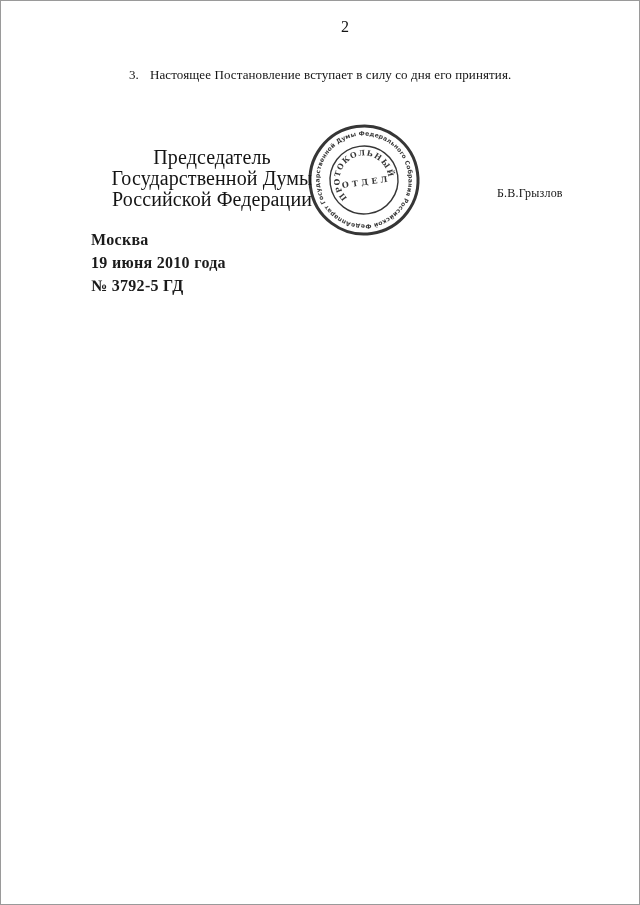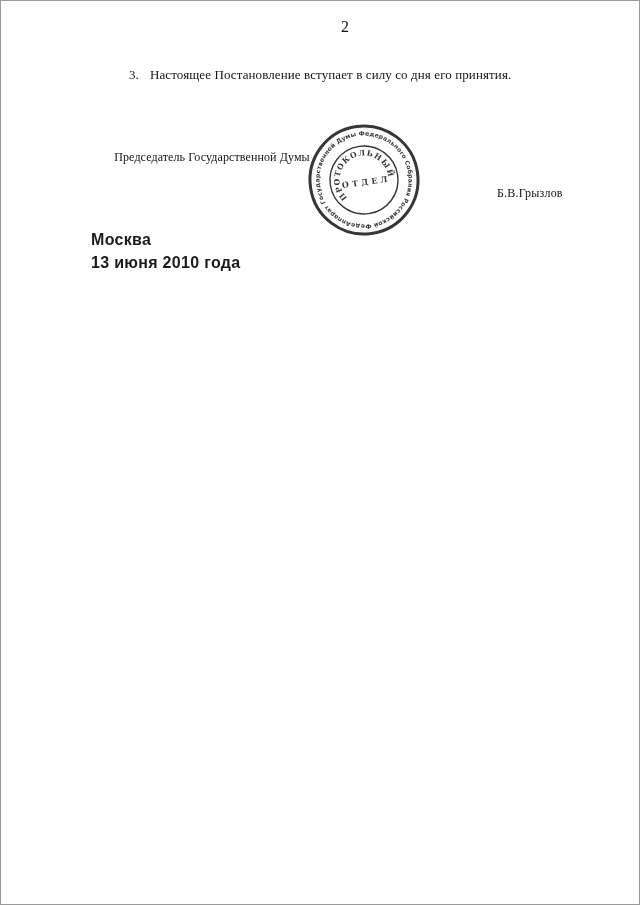--- a/index.html
+++ b/index.html
@@ -18,52 +18,53 @@
     position:absolute;top:17px;left:0;width:688px;
     text-align:center;font-size:16px;
   }
   .clause{
     position:absolute;left:128px;top:66px;width:470px;
     font-size:13px;letter-spacing:.1px;white-space:nowrap;
   }
   .clause .num{display:inline-block;margin-right:11px;}
   .sig-block{
     position:absolute;left:84px;top:146px;width:254px;
-    text-align:center;font-size:12px;line-height:21px;
+    text-align:center;font-size:20px;line-height:21px;
     letter-spacing:.1px;
   }
   .sig-name{
     position:absolute;left:496px;top:185px;
     font-size:12px;letter-spacing:.2px;
   }
   .stamp{
     position:absolute;left:293px;top:109px;width:140px;height:140px;
     transform:rotate(-8deg);
   }
   .issue-block{
     position:absolute;left:90px;top:227px;
-    font-family:Liberation Sans, sans-serif;
+    font-family:Liberation Serif, serif;
     font-weight:700;font-size:16px;line-height:23px;
     letter-spacing:.3px;color:#1b1b1b;
     white-space:nowrap;
   }
 </style>
 </head>
 <body>
 
 <div class="page">
 
   <div class="page-number">2</div>
 
   <div class="clause">
     <span class="num">3.</span><span>Настоящее Постановление вступает в силу со дня его принятия.</span>
   </div>
 
   <div class="sig-block">
     <div>Председатель Государственной Думы</div>
+    <div>Российской Федерации</div>
   </div>
 
   <div class="sig-name">Б.В.Грызлов</div>
 
   <svg class="stamp" viewBox="0 0 140 140" xmlns="http://www.w3.org/2000/svg">
     <g opacity="0.88" fill="none" stroke="#1b1b1b">
       <circle cx="70" cy="70" r="55.5" fill="#ffffff" fill-opacity="0.92" stroke="none"></circle>
       <circle cx="70" cy="70" r="54" stroke-width="3"></circle>
       <circle cx="70" cy="70" r="34" stroke-width="1.4"></circle>
     </g>
@@ -79,16 +80,17 @@
         <text font-family="DejaVu Serif, serif" font-size="7.6" font-weight="bold" letter-spacing="1.1" text-anchor="middle">
           <textPath href="#innerArcPath" startOffset="50%">ПРОТОКОЛЬНЫЙ</textPath>
         </text>
       </g>
       <text x="72" y="75" text-anchor="middle" font-family="DejaVu Serif, serif" font-size="8" font-weight="bold" letter-spacing="3.2">ОТДЕЛ</text>
     </g>
   </svg>
 
   <div class="issue-block">
     <div>Москва</div>
-    <div>13 июня 2010 года</div>
+    <div>19 июня 2010 года</div>
+    <div>№ 3792-5 ГД</div>
   </div>
 
 </div>
 
 </body></html>

